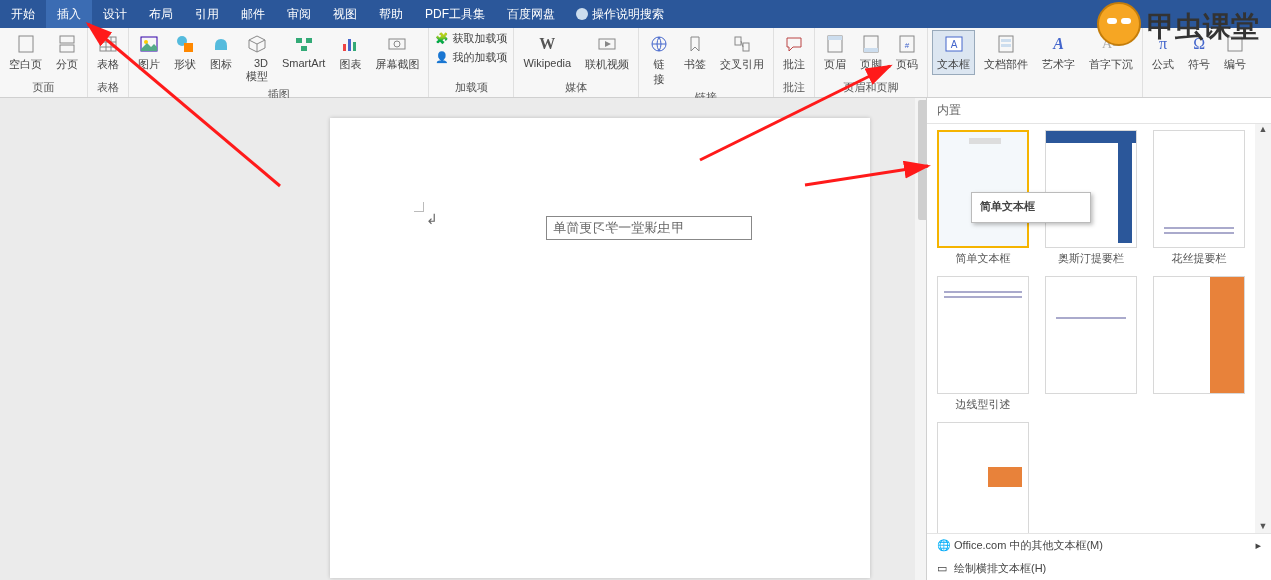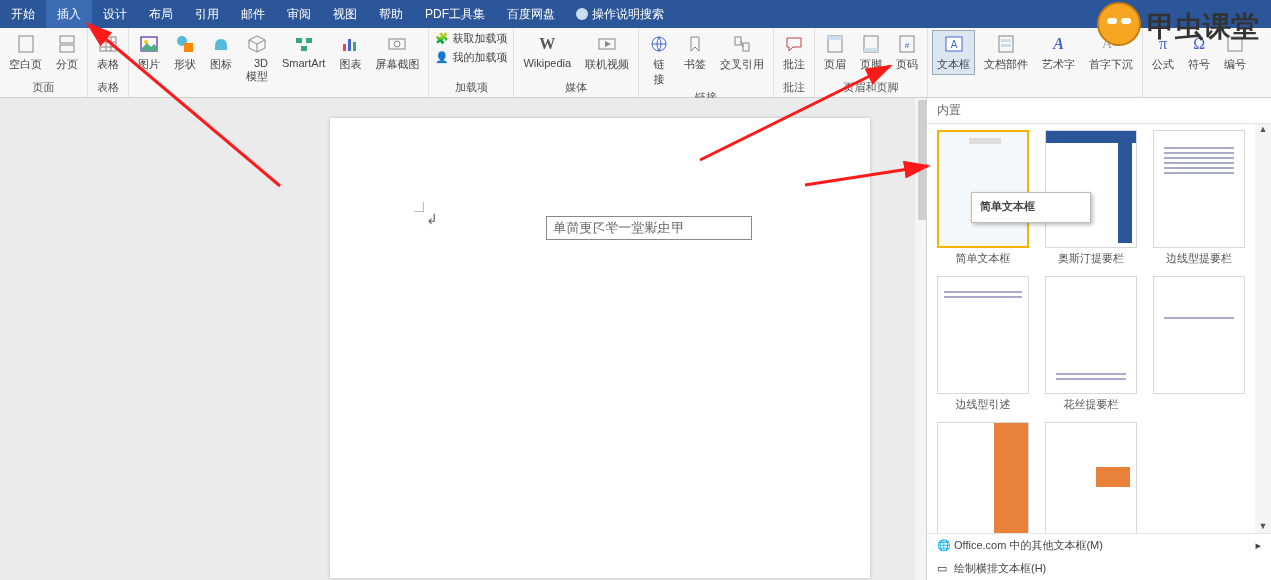--- a/index.html
+++ b/index.html
@@ -193,20 +193,21 @@
       <div class="btn">
           <span class="ic">
             <svg viewBox="0 0 20 20">
               <rect x="2" y="5" width="16" height="10" fill="none" stroke="#888"></rect>
               <circle cx="10" cy="10" r="3" fill="none" stroke="#888"></circle>
             </svg>
           </span>
           <span>屏幕截图</span>
         </div>
     </div>
+    <div class="group-label">插图</div>
   </div>
 
   <div class="group">
     <div class="group-body">
       <div class="mini-col">
         <div class="mini">
             <span class="ic">🧩</span>
             <span>获取加载项</span>
           </div>
         <div class="mini">
@@ -402,48 +403,35 @@
         <div class="thumb-wrap">
             <div class="thumb">
               <div class="dec-blue-bar" style="left:0;right:0;"></div>
               <div class="dec-blue-side"></div>
             </div>
             <div class="thumb-caption">奥斯汀提要栏</div>
           </div>
 
         <div class="thumb-wrap">
             <div class="thumb">
-              <div class="dec-lines tiny" style="top:16px;">
-                <span></span>
-                <span></span>
-                <span></span>
-                <span></span>
+              <div class="dec-lines tiny" style="bottom:10px;top:auto;">
                 <span></span>
                 <span></span>
               </div>
             </div>
-            <div class="thumb-caption">边线型提要栏</div>
+            <div class="thumb-caption">花丝提要栏</div>
           </div>
         <div class="thumb-wrap">
             <div class="thumb">
               <div class="dec-lines tiny" style="top:14px;left:6px;right:6px;">
                 <span></span>
                 <span></span>
               </div>
             </div>
             <div class="thumb-caption">边线型引述</div>
-          </div>
-        <div class="thumb-wrap">
-            <div class="thumb">
-              <div class="dec-lines tiny" style="bottom:10px;top:auto;">
-                <span></span>
-                <span></span>
-              </div>
-            </div>
-            <div class="thumb-caption">花丝提要栏</div>
           </div>
 
         <div class="thumb-wrap">
             <div class="thumb">
               <div class="dec-lines tiny" style="top:40px;">
                 <span></span>
               </div>
             </div>
           </div>
         <div class="thumb-wrap">

